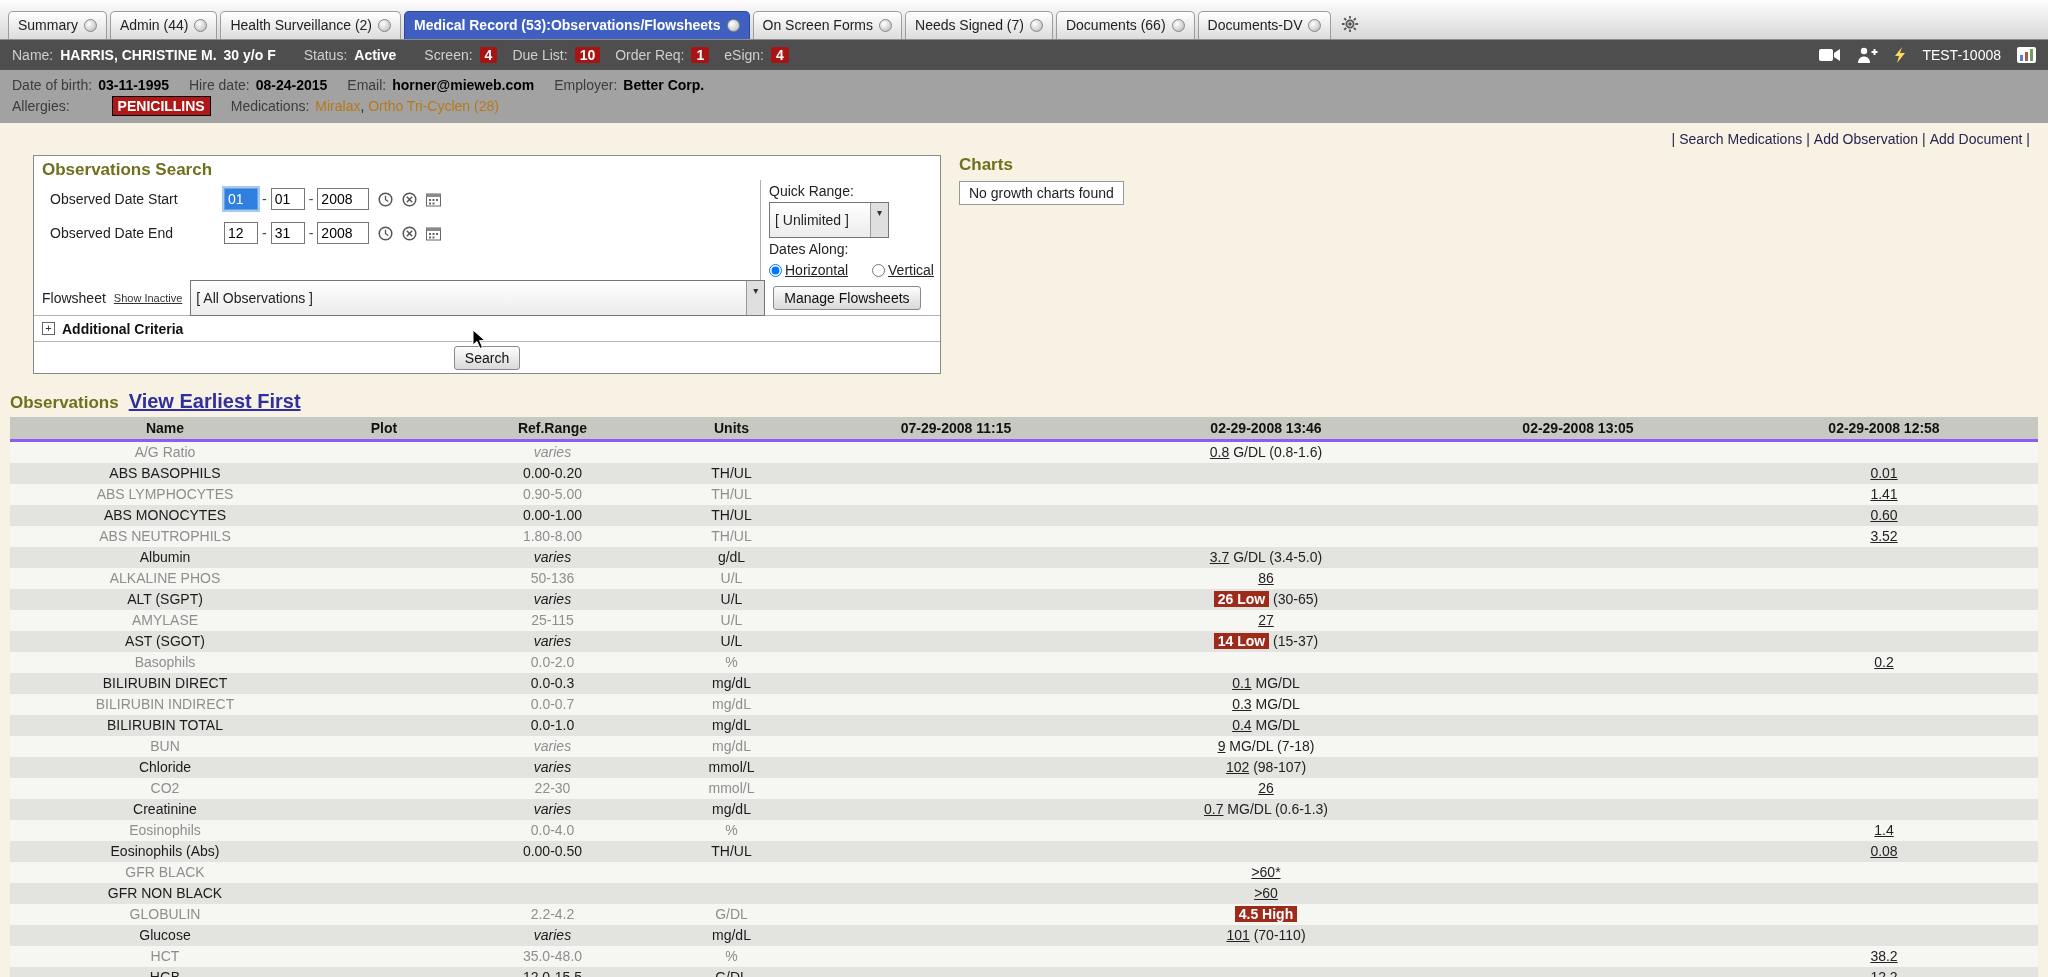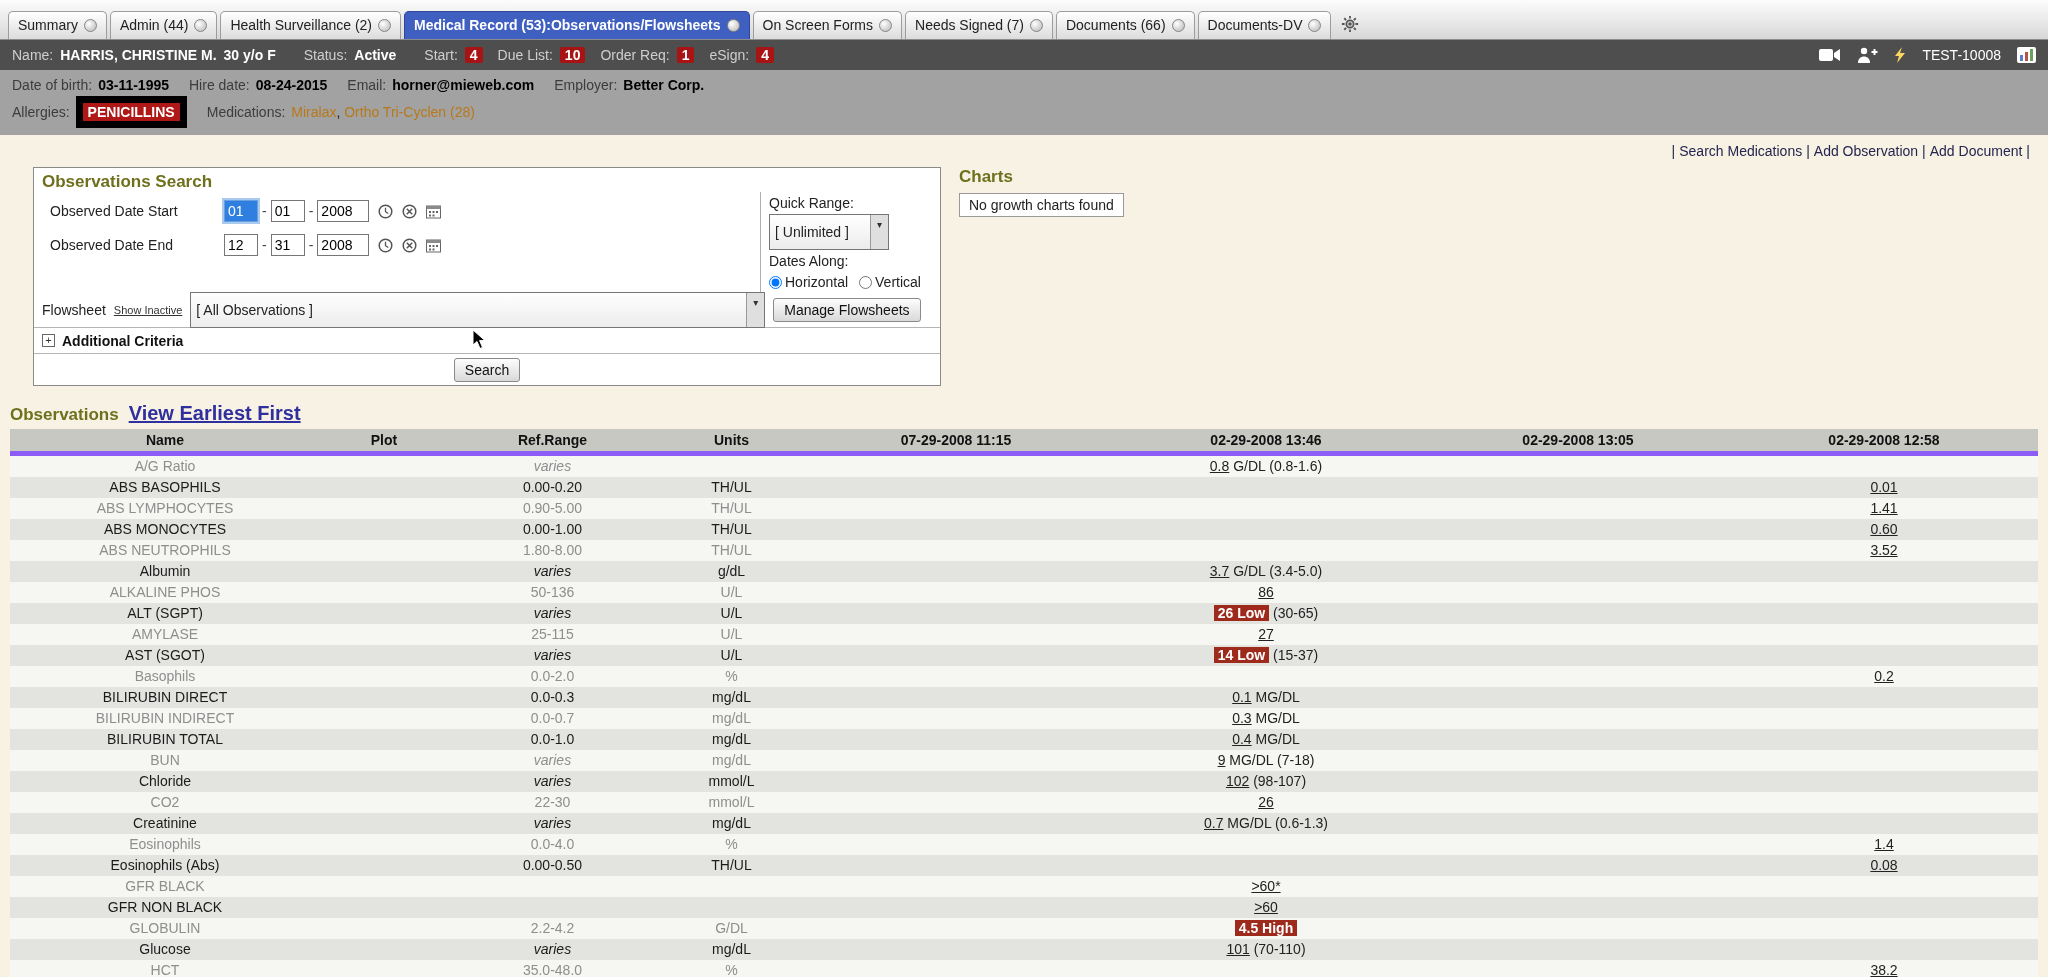--- a/index.html
+++ b/index.html
@@ -22,21 +22,21 @@
   .pb-gap { width: 14px; }
   .pb-right { margin-left: auto; display: flex; align-items: center; gap: 16px; }
   .pb-right svg { display: block; }
   .station { color: #fff; }
 
   
   .demopanel { background: #a2a2a2; padding: 4px 17px 5px 12px; font-size: 14px; line-height: 18px; }
   .demoline { margin: 2px 0; display: flex; align-items: center; gap: 6px; flex-wrap: nowrap; }
   .d-label { color: #3c3c3c; }
   .d-val { color: #000; font-weight: bold; margin-right: 14px; }
-  .allergy-badge { background: #b01818; border: 7px solid #000000; color: #fff; font-weight: bold; padding: 0 5px; margin-right: 14px; cursor: pointer; }
+  .allergy-badge { background: #b01818; border: 1px solid #000000; color: #fff; font-weight: bold; padding: 0 5px; margin-right: 14px; cursor: pointer; margin-left: 36px; }
   .med-link { color: #b8791a; cursor: pointer; }
 
   
   .actions { text-align: right; padding: 8px 14px 0 0; color: #25254f; font-size: 14px; }
   .actions .sep { margin: 0 4px; }
   .action-link { cursor: pointer; }
 
   
   .midrow { display: flex; align-items: flex-start; margin: 8px 0 0 33px; }
   .searchpanel { width: 908px; background: #fff; border: 1px solid #8a8a8a; }
@@ -48,38 +48,38 @@
   .f-label { width: 170px; flex: none; }
   .dinput { width: 34px; height: 22px; border: 1px solid #767676; font-size: 14px; padding: 1px 3px; font-family: "Liberation Sans", sans-serif; }
   .dinput.yyyy { width: 52px; }
   .dinput.sel { background: #2e7fe0; color: #fff; border-color: #6a9fe0; outline: 2px solid #a9c9ef; }
   .dash { color: #444; }
   .fld-ic { margin-left: 5px; cursor: pointer; display: inline-flex; }
   .panel-right { width: 180px; flex: none; border-left: 1px solid #b0b0b0; padding: 3px 8px; display: flex; flex-direction: column; gap: 3px; }
   .fake-select { display: inline-flex; align-items: center; border: 1px solid #767676; background: linear-gradient(#fff, #ececec); height: 36px; cursor: pointer; width: 120px; }
   .fake-select .fs-text { flex: 1; padding: 0 5px; white-space: nowrap; overflow: hidden; }
   .fake-select .fs-arrow { width: 18px; height: 100%; border-left: 1px solid #999; background: #dfdfdf; text-align: center; font-size: 10px; line-height: 20px; color: #333; }
-  .radios { display: flex; align-items: center; gap: 11px; margin-top: 2px; }
+  .radios { display: flex; align-items: center; gap: 24px; margin-top: 2px; text-decoration: underline; }
   .radios label { display: inline-flex; align-items: center; gap: 3px; cursor: pointer; }
   .flow-row { display: flex; align-items: center; height: 34px; padding: 0 8px; gap: 8px; }
   .show-inactive { font-size: 11px; text-decoration: underline; color: #333; cursor: pointer; }
   .flow-select { width: 575px; }
   .btn { border: 1px solid #8a8a8a; background: linear-gradient(#fdfdfd, #d9d9d9); padding: 3px 10px; font-size: 14px; border-radius: 3px; font-family: "Liberation Sans", sans-serif; cursor: pointer; color: #111; }
   .addl-row { border-top: 1px solid #b5b5b5; height: 26px; display: flex; align-items: center; gap: 7px; padding: 0 8px; }
   .plusbox { width: 13px; height: 13px; border: 1px solid #666; background: #fff; font-size: 11px; line-height: 11px; text-align: center; color: #333; cursor: pointer; flex: none; }
   .addl-label { font-weight: bold; color: #111; }
   .search-row { border-top: 1px solid #b5b5b5; height: 32px; display: flex; align-items: center; justify-content: center; }
   .chartscol { margin-left: 18px; }
   .charts-empty { margin-top: 6px; border: 1px solid #999; background: #fff; padding: 3px 9px; font-size: 14px; color: #222; width: max-content; }
 
   
   .obs-head { margin: 16px 0 4px 10px; display: flex; align-items: baseline; gap: 10px; }
   .earliest-link { color: #2f2f9e; font-size: 20px; font-weight: bold; text-decoration: underline; cursor: pointer; }
   table.obs { border-collapse: collapse; table-layout: fixed; margin-left: 10px; width: 2028px; font-size: 14px; }
-  table.obs th { background: #c8c8c3; border-bottom: 5px solid #8b5cf6; font-weight: bold; color: #111; padding: 3px 2px; text-align: center; white-space: nowrap; }
+  table.obs th { background: #c8c8c3; border-bottom: 3px solid #8b5cf6; font-weight: bold; color: #111; padding: 3px 2px; text-align: center; white-space: nowrap; }
   table.obs td { padding: 3px 2px; text-align: center; line-height: 15px; white-space: nowrap; overflow: hidden; }
   tr.odd { background: #f6f6f3; }
   tr.even { background: #e3e3e0; }
   tr.odd .meta { color: #8e8e8e; }
   tr.even .meta { color: #1b1b1b; }
   .ref-varies { font-style: italic; }
   .vlink { color: #222; text-decoration: underline; cursor: pointer; }
   .vrest { color: #222; }
   .vbadge { background: #9e2a1c; color: #fff; font-weight: bold; padding: 0 4px; cursor: pointer; }
   .spark { border: 1px solid #8fa8c8; background: #fbfdff; vertical-align: middle; cursor: pointer; }
@@ -138,21 +138,21 @@
   </div>
 
   <div class="patientbar">
     <span class="pb-label">Name:</span>
     <span class="pb-val">HARRIS, CHRISTINE M.</span>
     <span class="pb-val">30 y/o F</span>
     <span class="pb-gap"></span>
     <span class="pb-label">Status:</span>
     <span class="pb-val">Active</span>
     <span class="pb-gap"></span>
-    <span class="pb-label">Start:</span>
+    <span class="pb-label">Screen:</span>
     <span class="pb-badge">4</span>
     <span class="pb-label">Due List:</span>
     <span class="pb-badge">10</span>
     <span class="pb-label">Order Req:</span>
     <span class="pb-badge">1</span>
     <span class="pb-label">eSign:</span>
     <span class="pb-badge">4</span>
     <span class="pb-right">
       <span>
           <svg width="22" height="14" viewBox="0 0 22 14">

